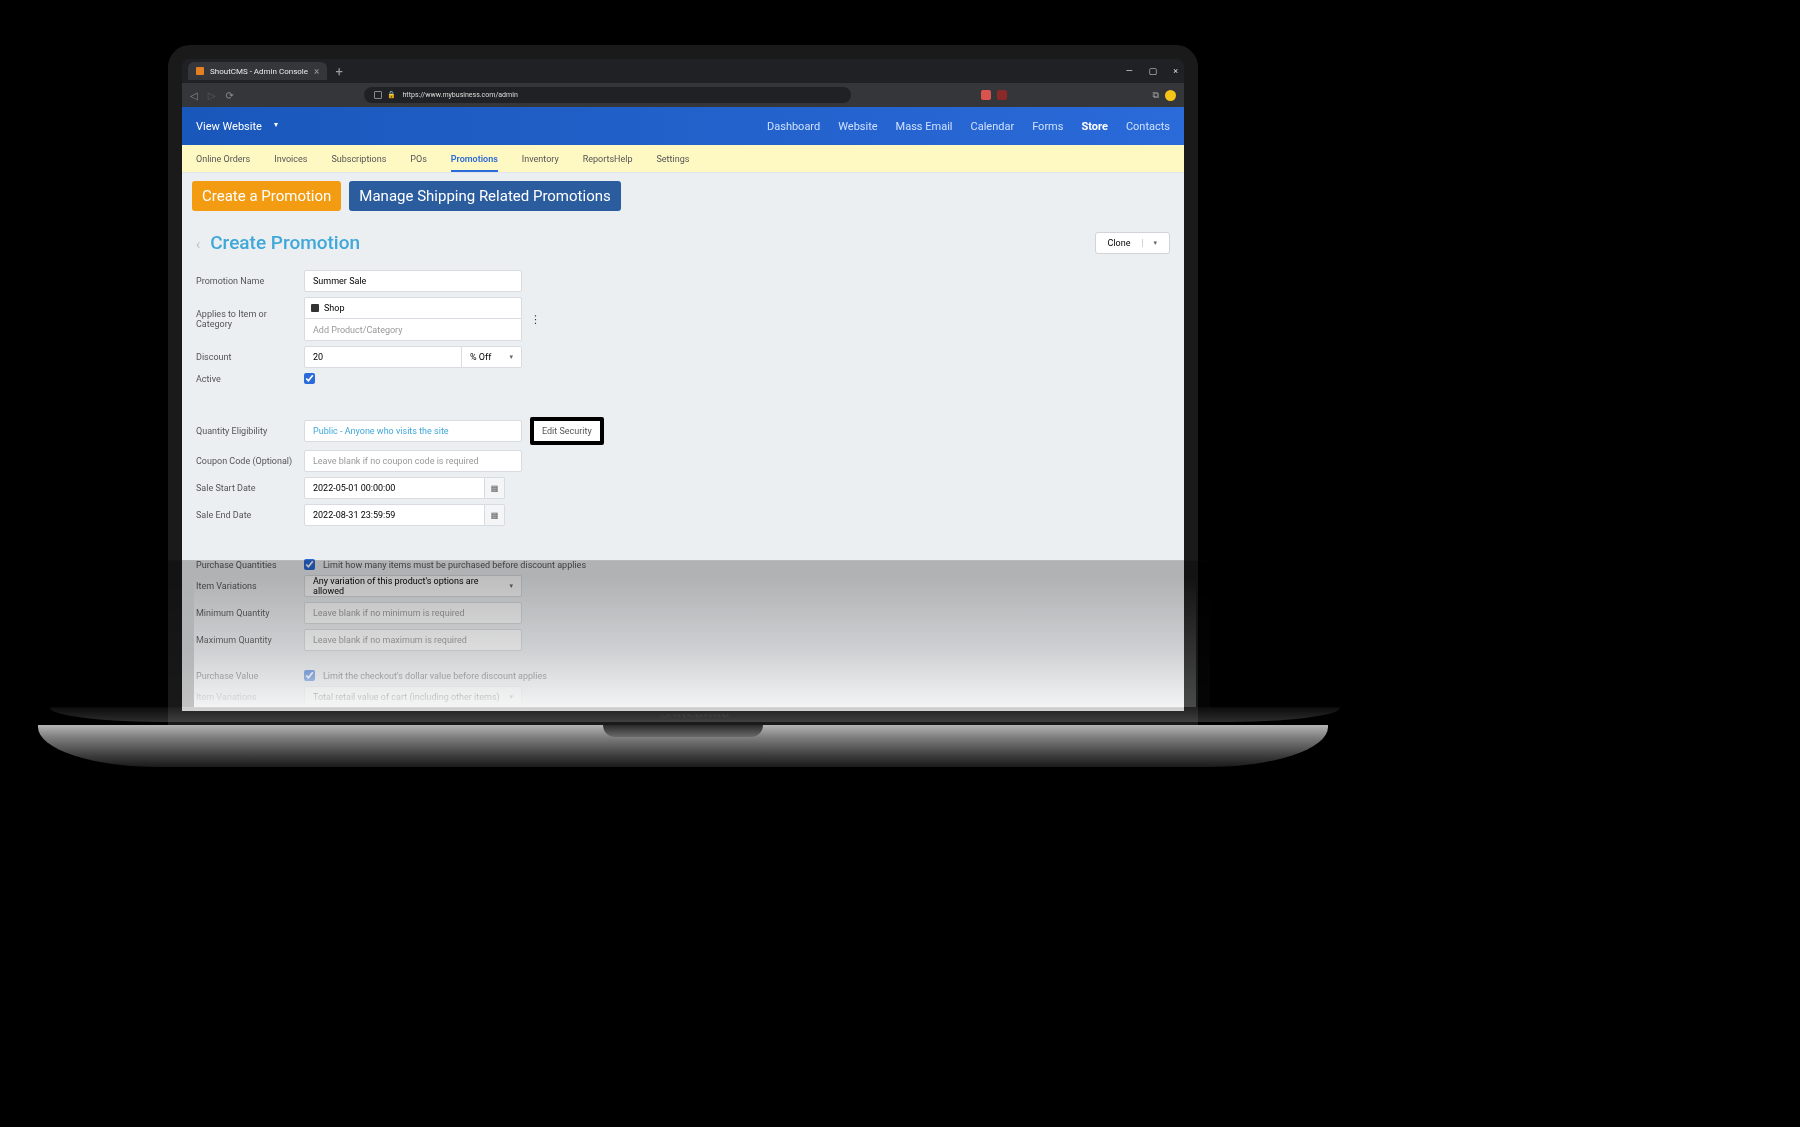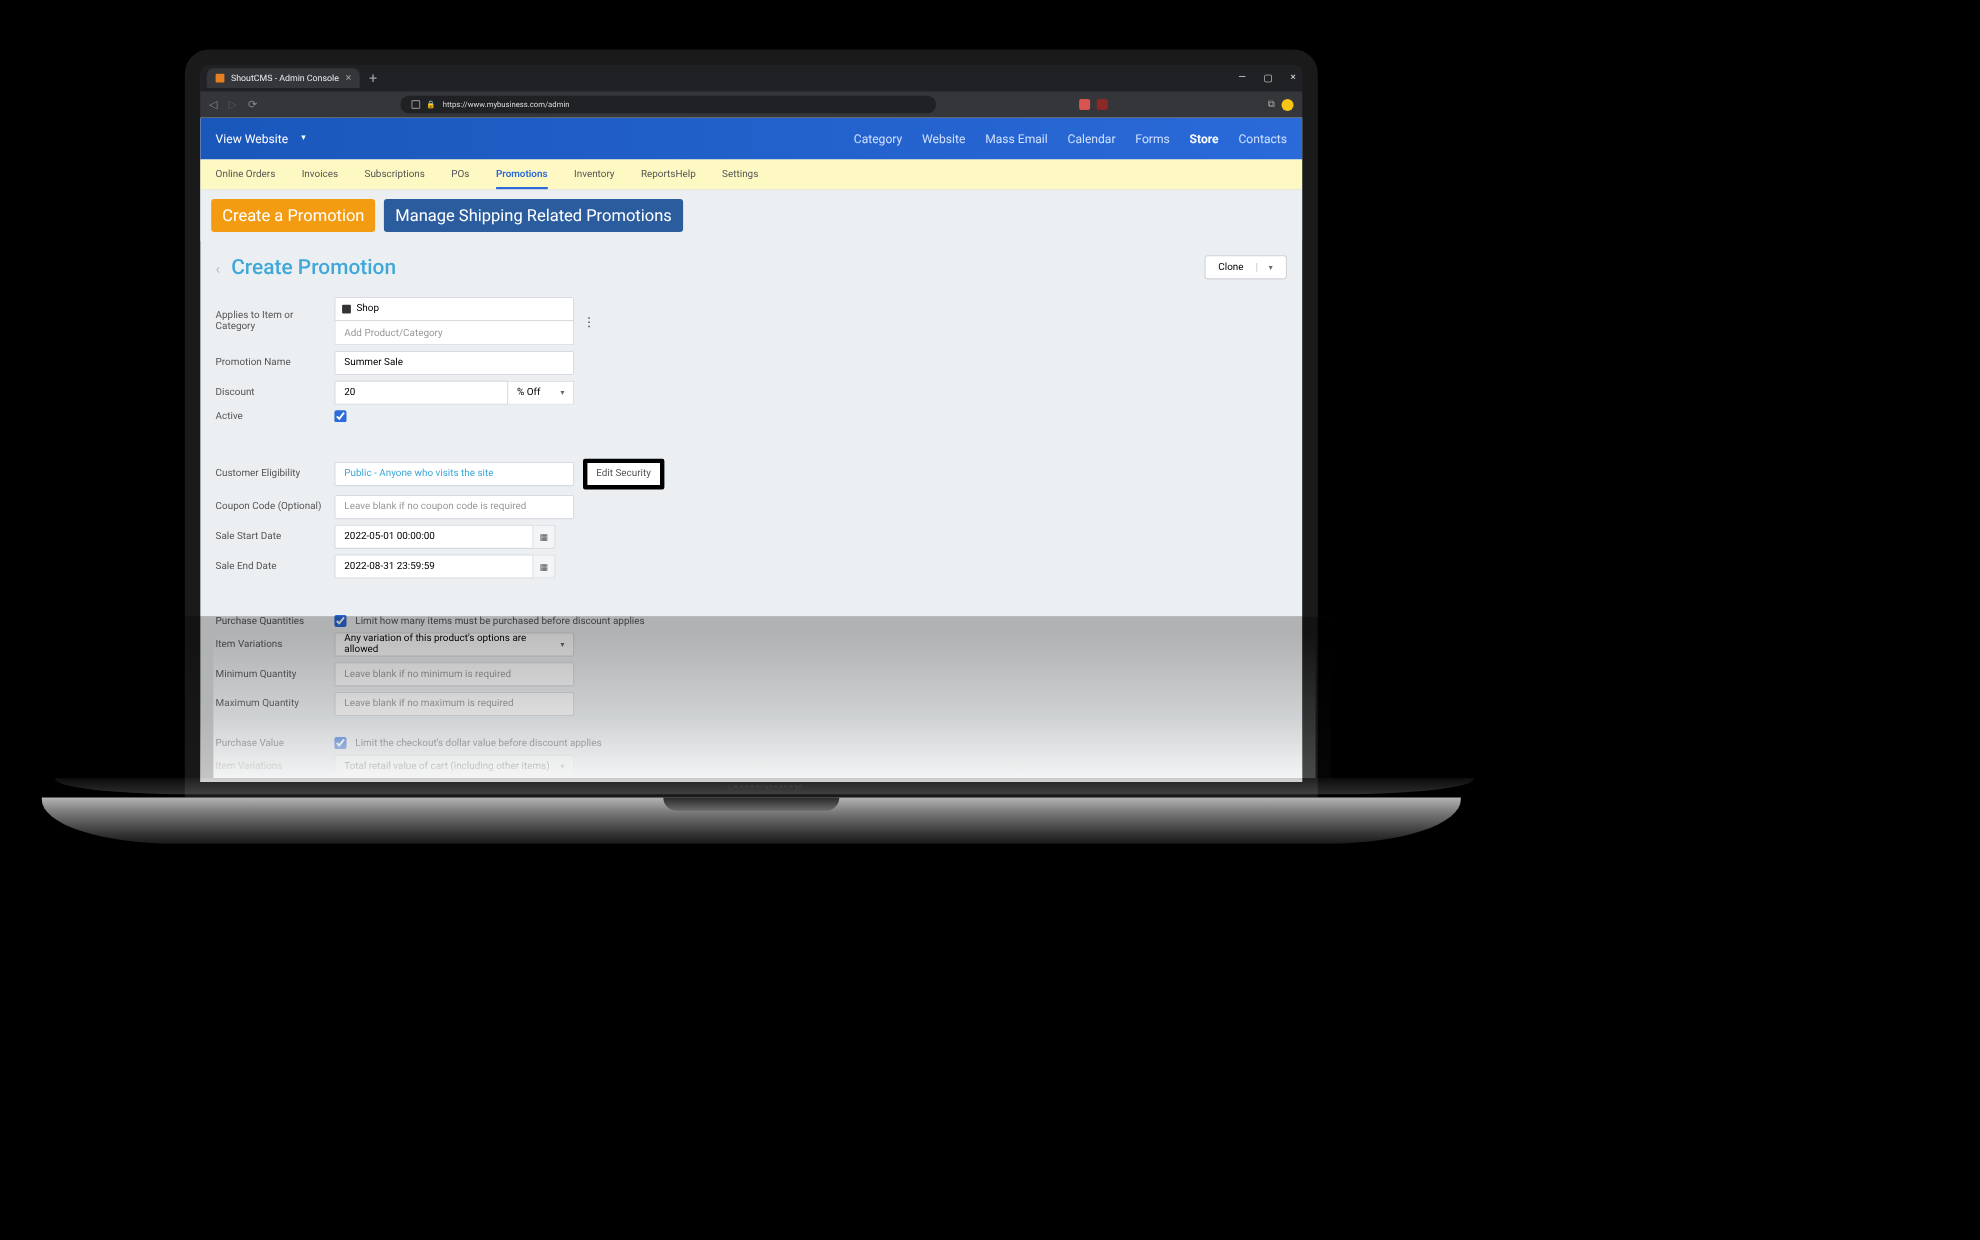--- a/index.html
+++ b/index.html
@@ -304,21 +304,21 @@
     </div>
 
     <div class="app-wrap">
 
       <div class="top-nav">
         <div class="view-site">
           <span>View Website</span>
           <span style="font-size:8px">▾</span>
         </div>
         <div class="main-nav">
-          <a>Category</a>
+          <a>Dashboard</a>
           <a>Website</a>
           <a>Mass Email</a>
           <a>Calendar</a>
           <a>Forms</a>
           <a class="active">Store</a>
           <a>Contacts</a>
         </div>
       </div>
 
       <div class="sub-nav">
@@ -350,56 +350,56 @@
           </div>
           <div class="clone-btn">
             <span>Clone</span>
             <span class="clone-caret">▾</span>
           </div>
         </div>
 
         <div class="form">
 
           <div class="form-row">
+            <div class="form-label">Promotion Name</div>
+            <input class="input w-main" value="Summer Sale" style="">
+          </div>
+
+          <div class="form-row">
             <div class="form-label">Applies to Item or Category</div>
             <div style="display:flex;flex-direction:column;">
               <div class="tag-input">
                 <span class="folder-icn"></span>
                 <span>Shop</span>
               </div>
               <input class="input w-main" placeholder="Add Product/Category" style="">
             </div>
             <span class="more-icn">⋮</span>
           </div>
 
           <div class="form-row">
-            <div class="form-label">Promotion Name</div>
-            <input class="input w-main" value="Summer Sale" style="">
-          </div>
-
-          <div class="form-row">
             <div class="form-label">Discount</div>
             <div class="w-discount">
               <input class="input" value="20" style="">
               <div class="sel">
                 <span>% Off</span>
                 <span class="caret-dn">▾</span>
               </div>
             </div>
           </div>
 
           <div class="form-row">
             <div class="form-label">Active</div>
             <input type="checkbox" class="cbx" checked="" style="">
           </div>
 
           <div class="spacer"></div>
 
           <div class="form-row">
-            <div class="form-label">Customer Eligibility</div>
+            <div class="form-label">Quantity Eligibility</div>
             <div class="input w-main" style="display:flex;align-items:center">
               <span class="sec-link">Public - Anyone who visits the site</span>
             </div>
             <button class="edit-sec">Edit Security</button>
           </div>
 
           <div class="form-row">
             <div class="form-label">Coupon Code (Optional)</div>
             <input class="input w-main" placeholder="Leave blank if no coupon code is required" style="">
           </div>

